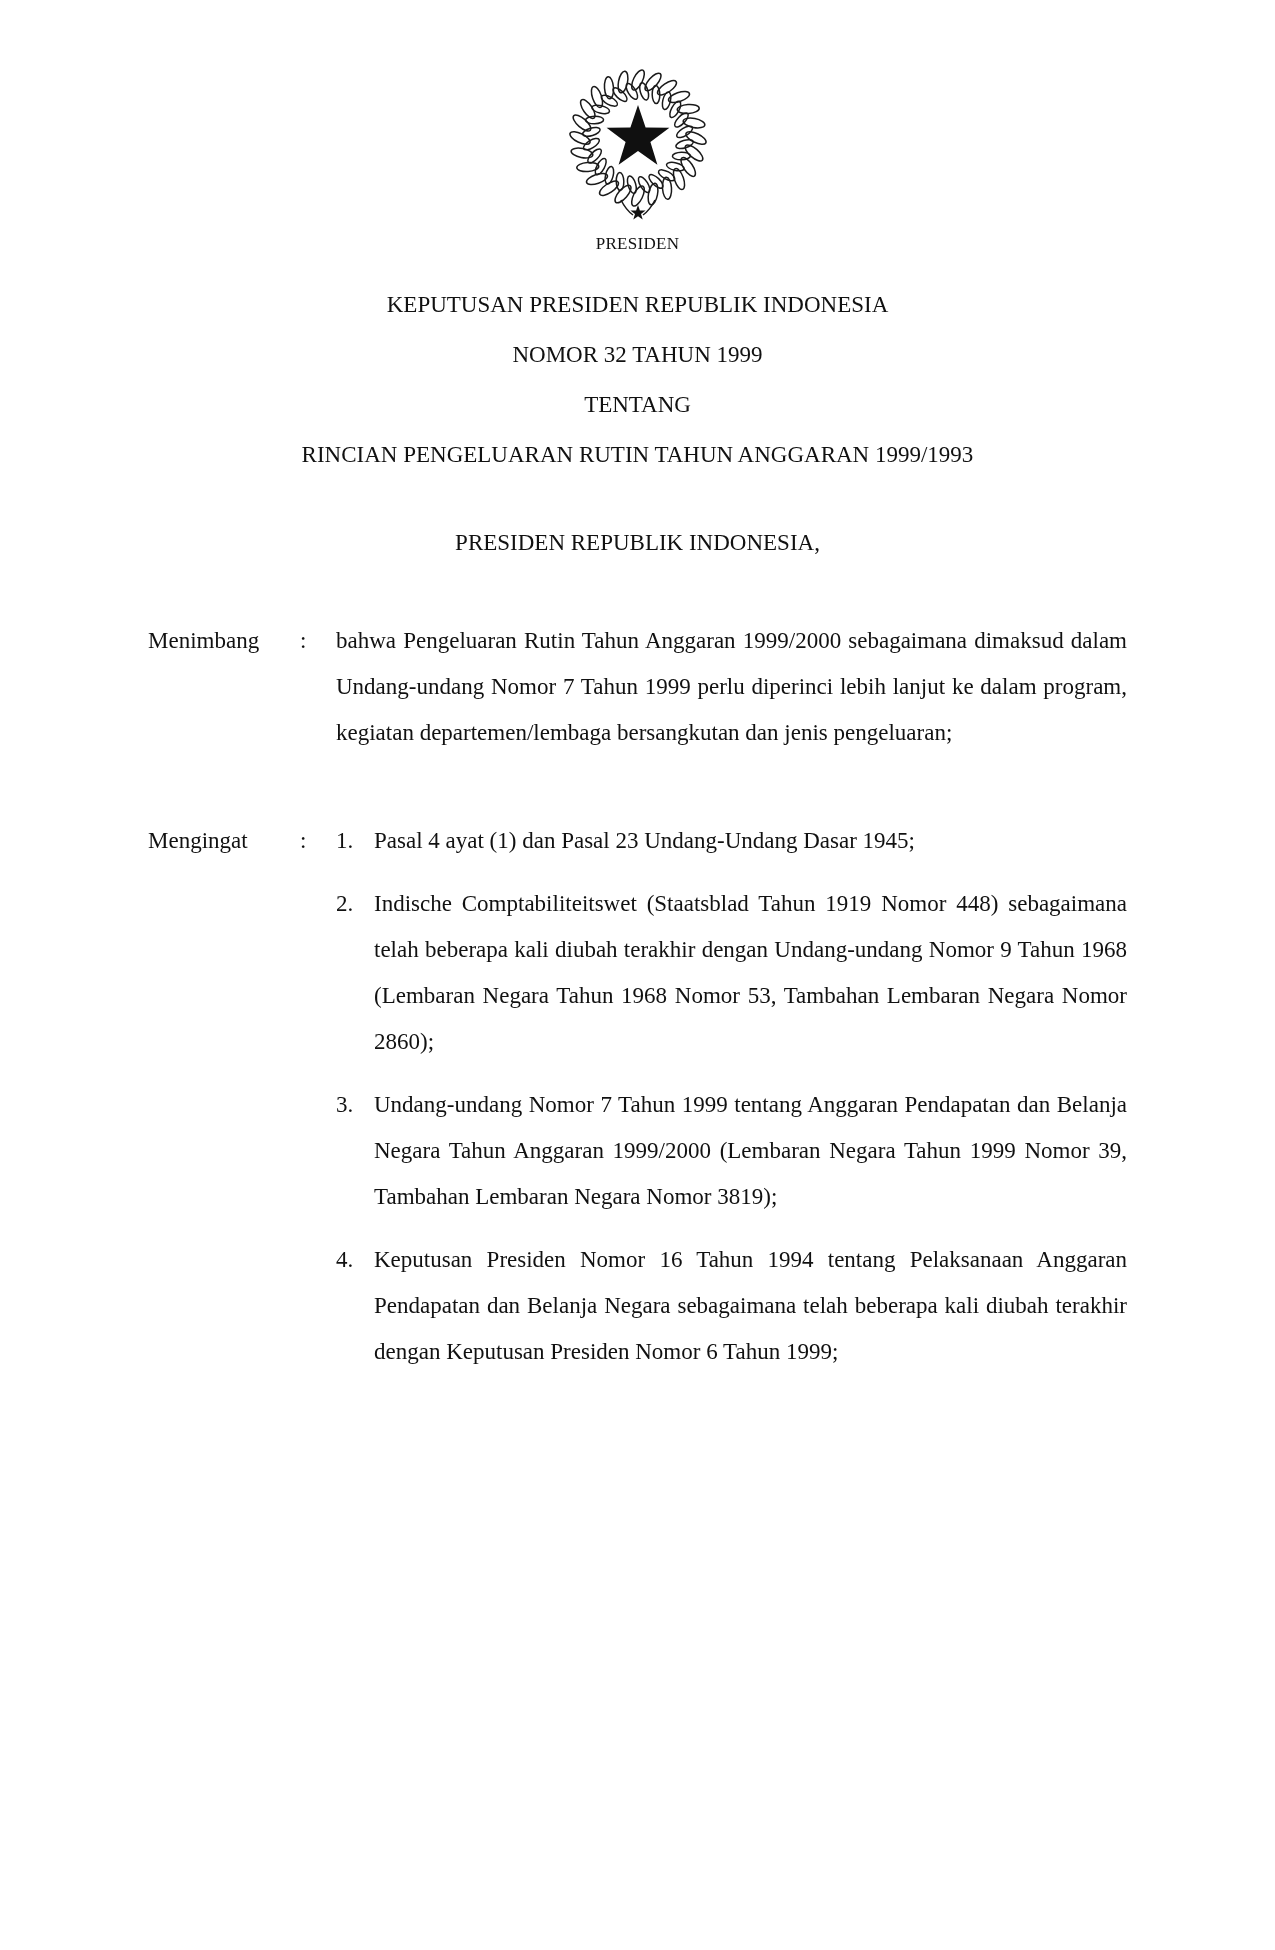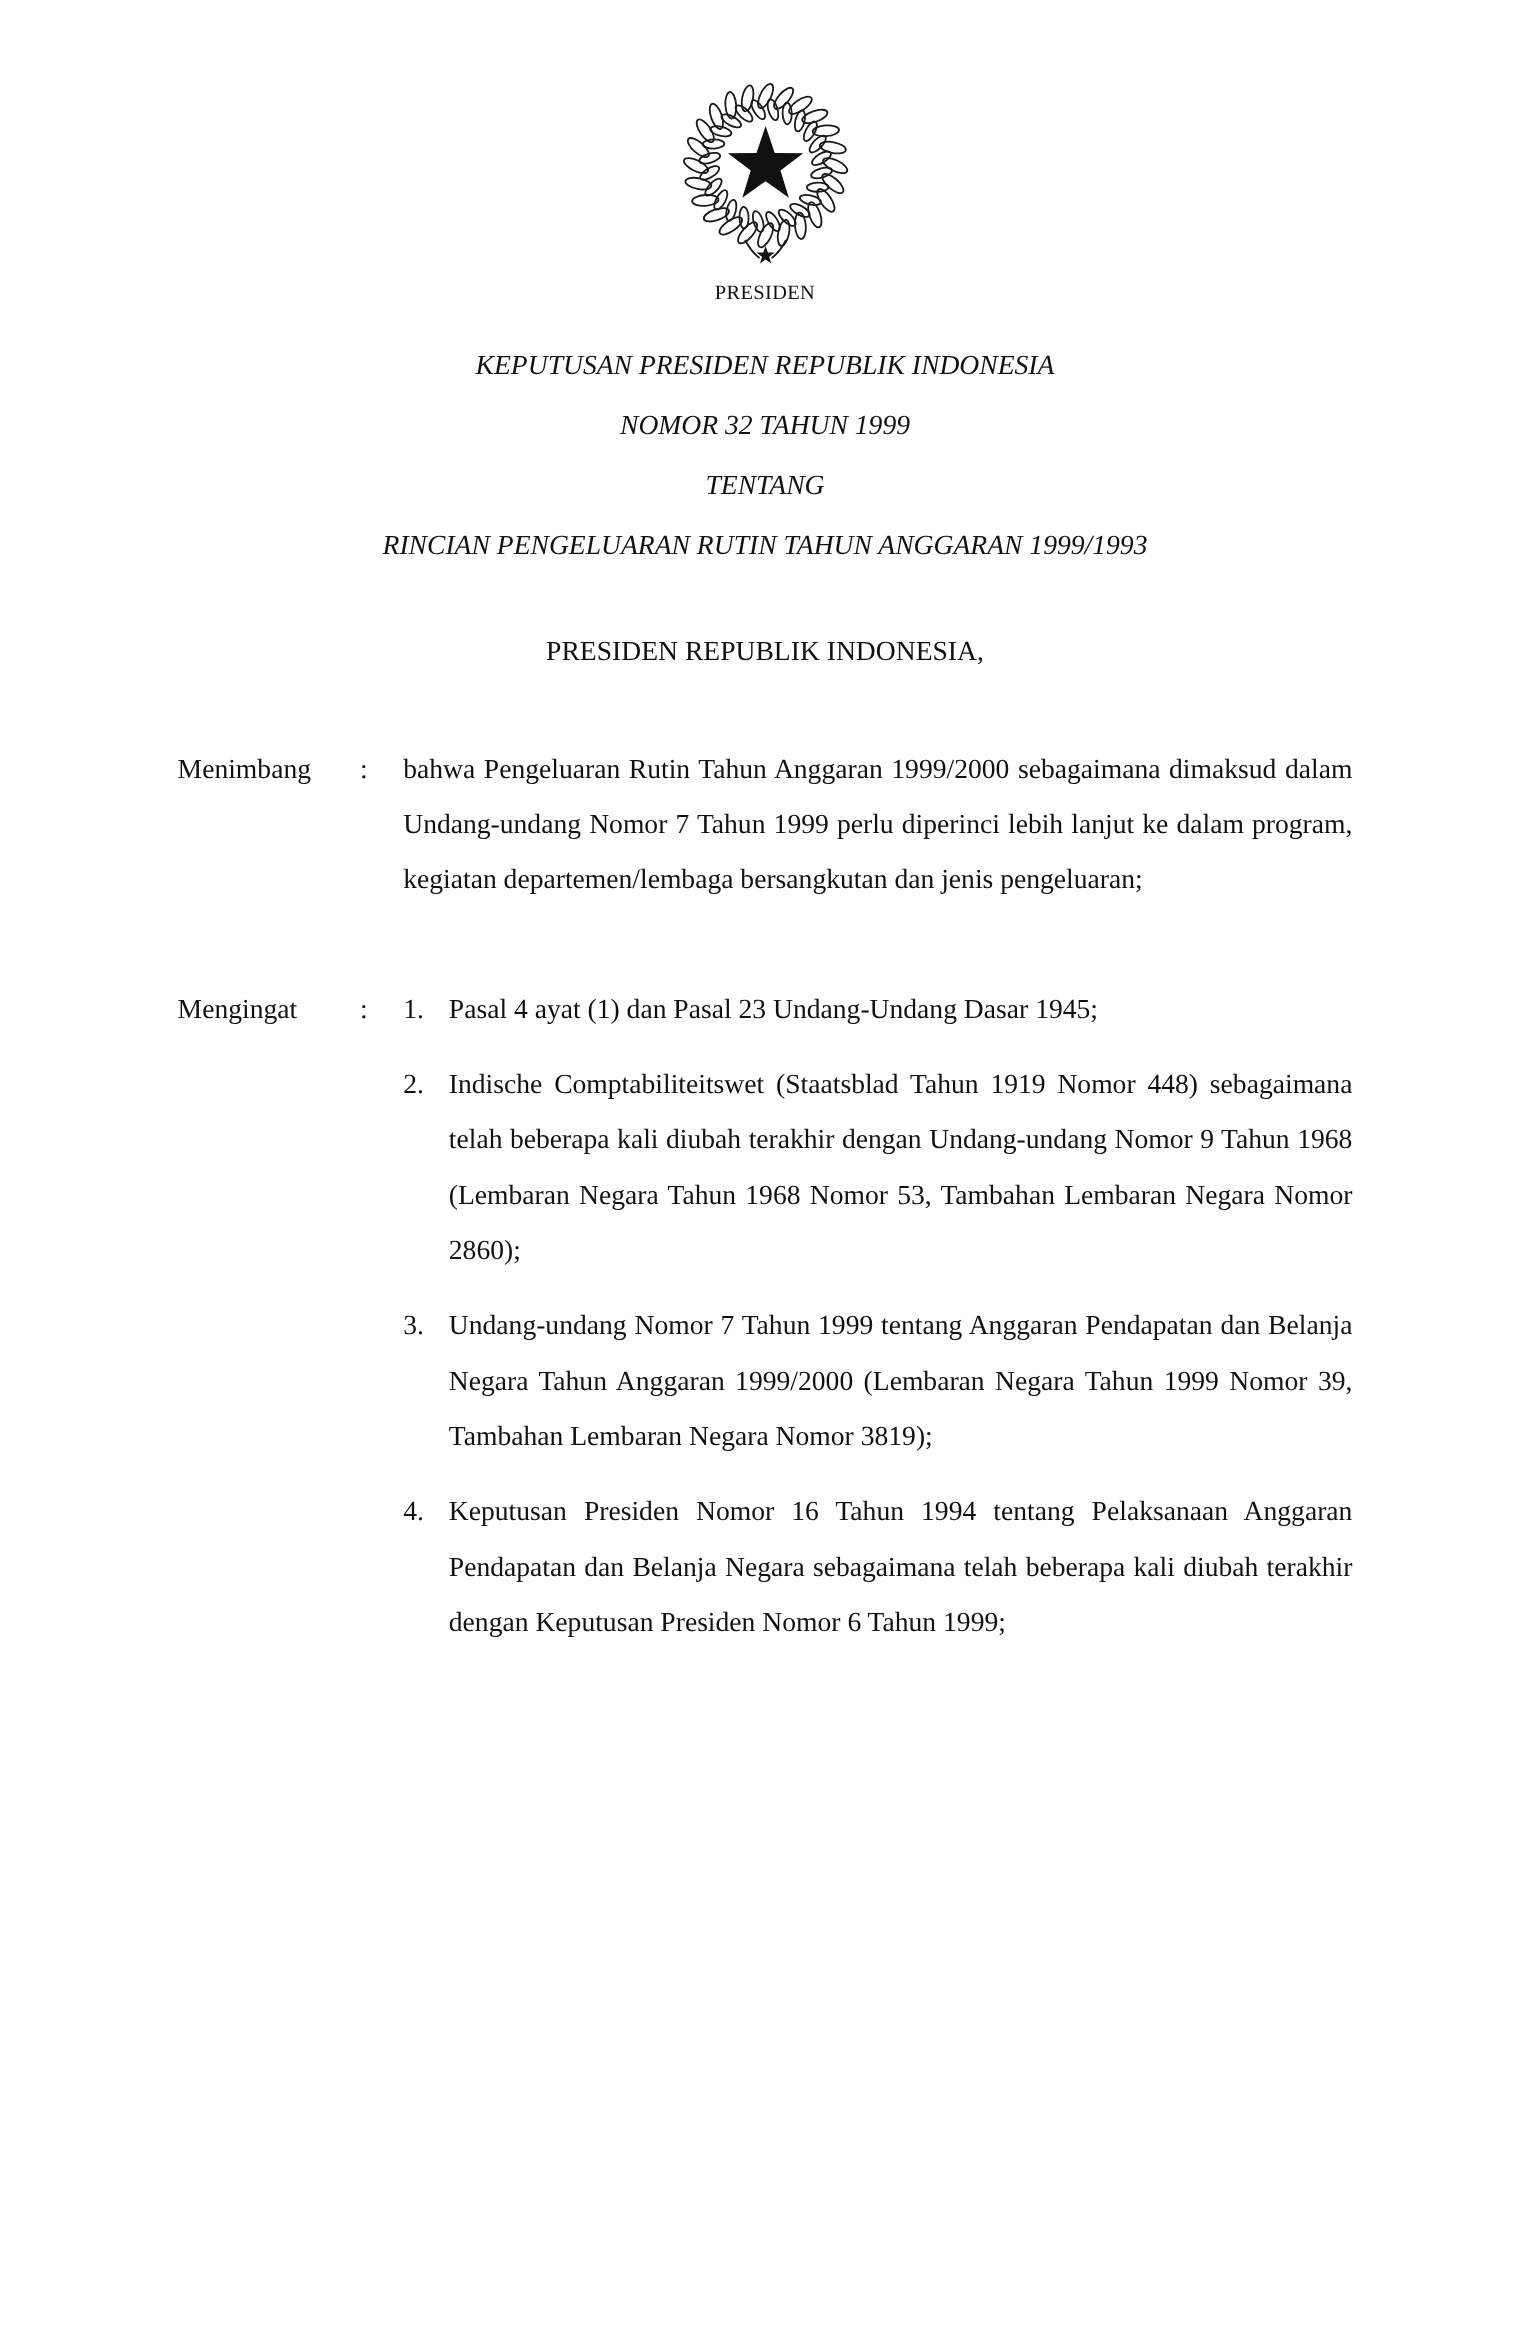--- a/index.html
+++ b/index.html
@@ -12,21 +12,21 @@
     color:#111111;
     font-family:"Liberation Serif", serif;
     font-size:23px;
     overflow:hidden;
   }
   .letterhead { text-align:center; padding-top:60px; }
   .emblem { line-height:0; }
   .emblem svg { display:block; margin:0 auto; }
   .lh-line { font-size:17px; line-height:24px; letter-spacing:0.3px; }
   .inner { padding:0 148px; }
-  .title-block { text-align:center; margin-top:24px;font-style:italic; }
+  .title-block { text-align:center; margin-top:24px; }
   .title-block .t-line { line-height:50px; }
   .opening { text-align:center; margin-top:40px; line-height:46px; }
   .clause {
     display:grid;
     grid-template-columns:152px 36px 1fr;
     align-items:start;
   }
   .clause.menimbang { margin-top:52px; }
   .clause.mengingat { margin-top:62px; }
   .clause.menetapkan { margin-top:46px; }

